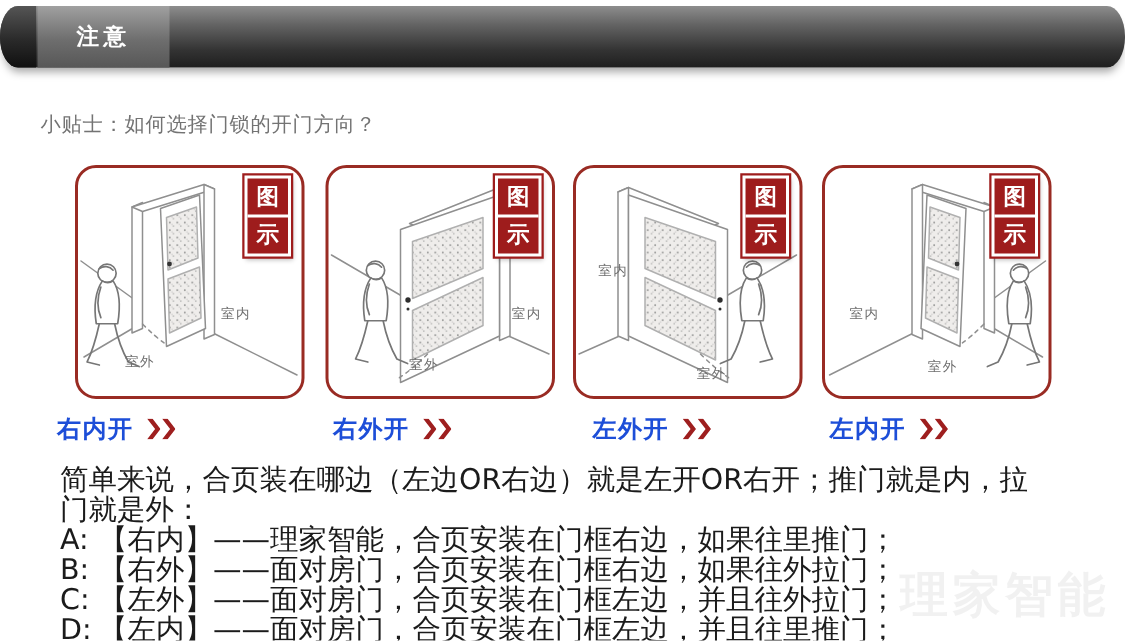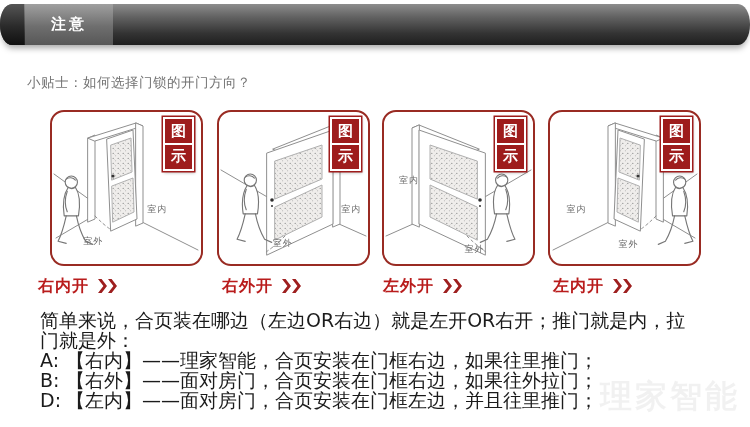--- a/index.html
+++ b/index.html
@@ -51,23 +51,23 @@
     z-index:3;
   }
   .badge .divider{width:100%;height:2px;background:#ffffff;}
   .room{
     position:absolute;font-size:9px;color:#6d6d6d;letter-spacing:1px;z-index:2;white-space:nowrap;
   }
   
   .dir-label{
     position:absolute;top:276px;height:20px;
     display:flex;align-items:center;
-    color:#b91c1c;font-weight:bold;font-size:16px;letter-spacing:1px;
-  }
-  .dl-1{left:38px}.dl-2{left:222px}.dl-3{left:383px}.dl-4{left:553px}
+    color:#1d4ed8;font-weight:bold;font-size:16px;letter-spacing:1px;
+  }
+  .dl-1{left:38px}.dl-2{left:222px}.dl-3{left:395px}.dl-4{left:553px}
   .chevs{display:inline-flex;margin-left:9px;align-items:center;}
   .chevs i{
     display:inline-block;width:9px;height:14px;background:#9e1f1f;
     clip-path:polygon(0 0,40% 0,100% 50%,40% 100%,0 100%,60% 50%);
     margin-right:1px;
   }
   
   .explain{
     position:absolute;left:40px;top:310px;width:660px;
     font-size:19px;color:#1b1b1b;line-height:20px;
@@ -226,17 +226,20 @@
 
 <div class="explain">
   <p>简单来说，合页装在哪边（左边OR右边）就是左开OR右开；推门就是内，拉门就是外：</p>
   <p>
     <span class="k">A:</span><span>【右内】——理家智能，合页安装在门框右边，如果往里推门；</span>
   </p>
   <p>
     <span class="k">B:</span><span>【右外】——面对房门，合页安装在门框右边，如果往外拉门；</span>
   </p>
   <p>
+    <span class="k">C:</span><span>【左外】——面对房门，合页安装在门框左边，并且往外拉门；</span>
+  </p>
+  <p>
     <span class="k">D:</span><span>【左内】——面对房门，合页安装在门框左边，并且往里推门；</span>
   </p>
 </div>
 
 <div class="watermark">理家智能</div>
 
 </body></html>

